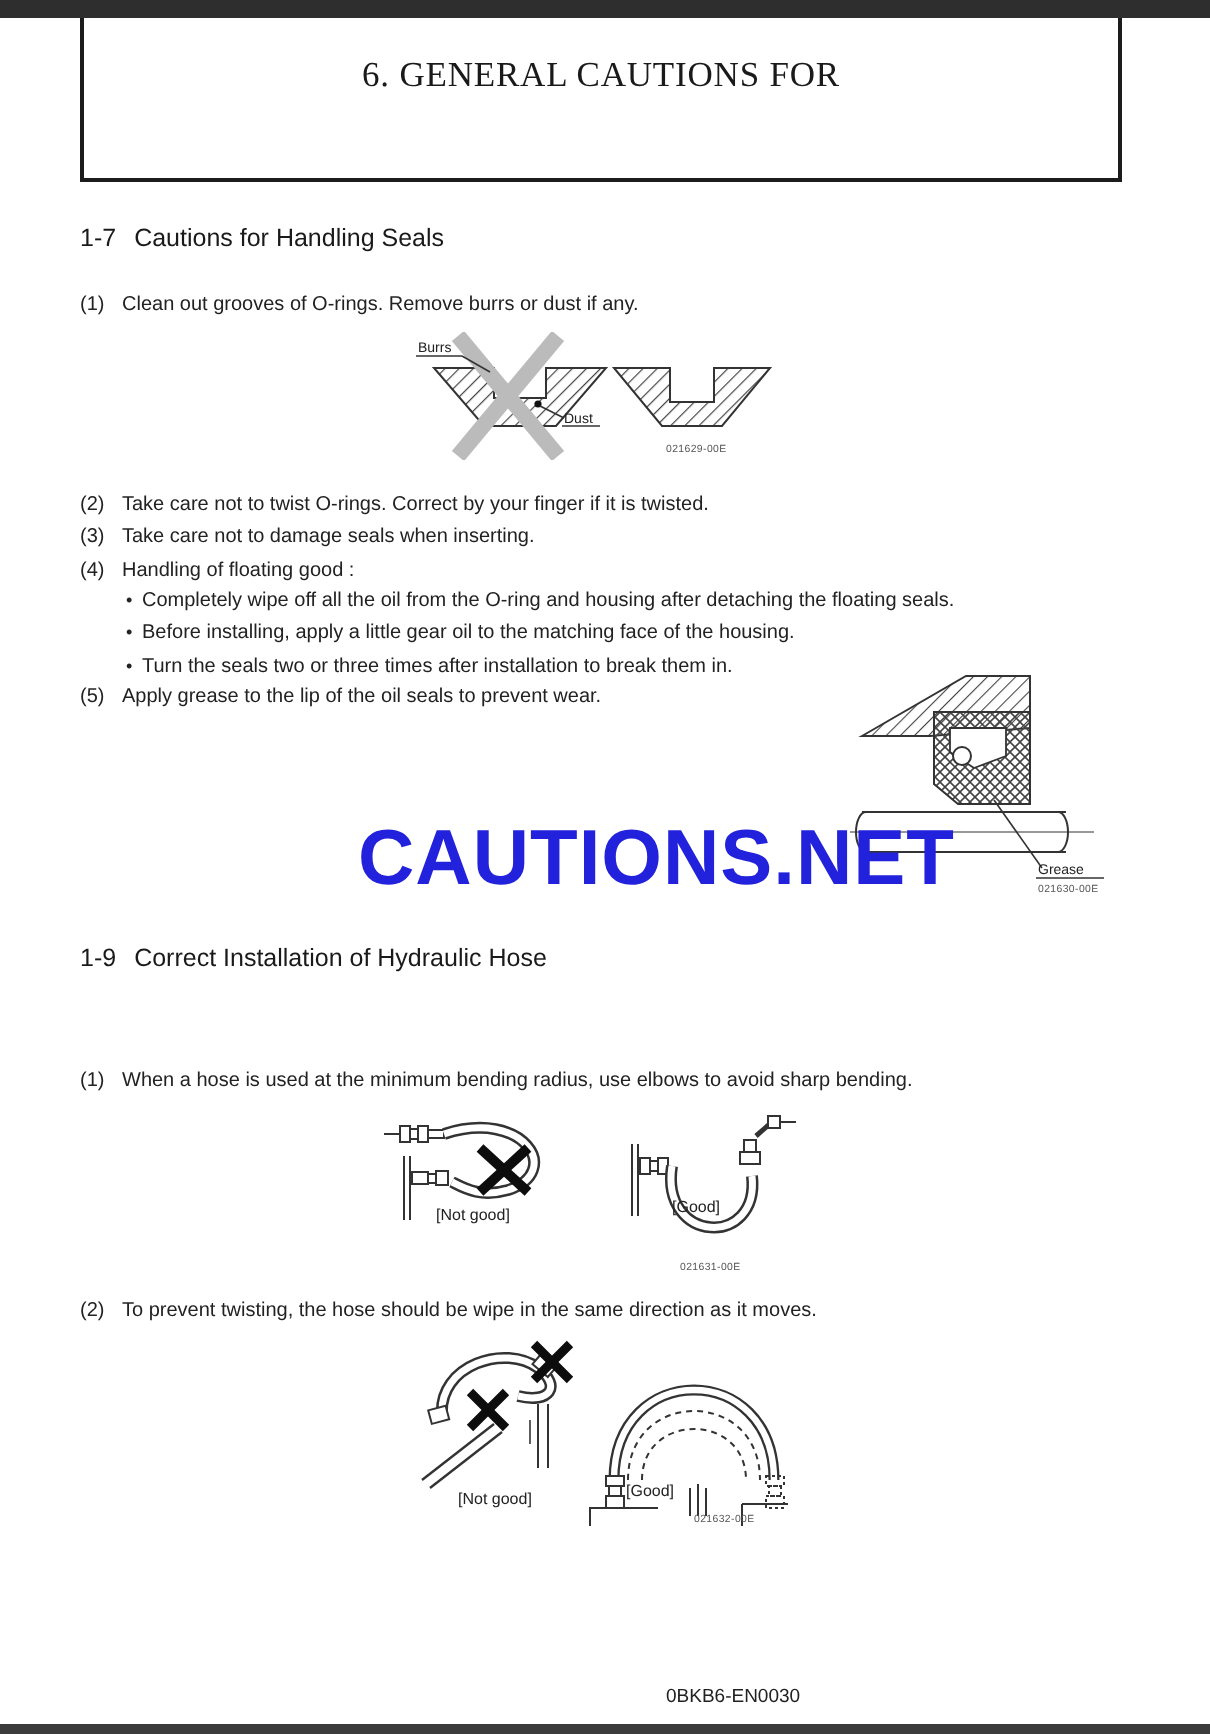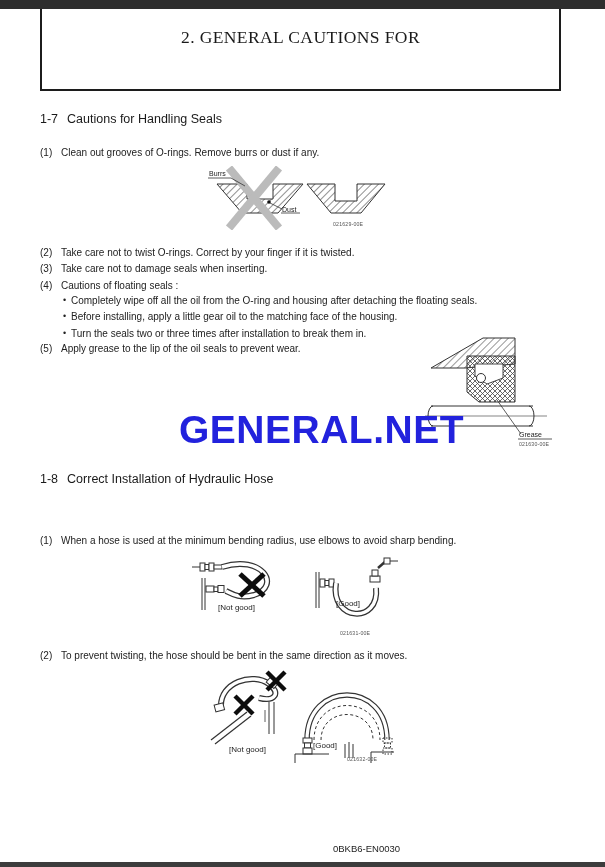--- a/index.html
+++ b/index.html
@@ -47,21 +47,21 @@
   svg .cap{fill:#555;letter-spacing:0.2px;}
 </style>
 </head>
 <body>
 
 <div class="page">
 
   <div class="top-bar"></div>
 
   <div class="title-box">
-    <span class="line">2. GENERAL CAUTIONS FOR</span>
+    <span class="line">6. GENERAL CAUTIONS FOR</span>
   </div>
 
   <div class="h2" style="top:112px">
     <span class="h-num">1-7</span><span>Cautions for Handling Seals</span>
   </div>
 
   <div class="item wide" style="top:146px">
     <span class="num">(1)</span>
     <span>Clean out grooves of O-rings. Remove burrs or dust if any.</span>
   </div>
@@ -93,21 +93,21 @@
   <div class="item narrow" style="top:246px">
     <span class="num">(2)</span>
     <span>Take care not to twist O-rings. Correct by your finger if it is twisted.</span>
   </div>
   <div class="item narrow" style="top:262px">
     <span class="num">(3)</span>
     <span>Take care not to damage seals when inserting.</span>
   </div>
   <div class="item narrow" style="top:279px">
     <span class="num">(4)</span>
-    <span>Cautions of floating seals :</span>
+    <span>Handling of floating good :</span>
   </div>
 
   <div class="bullet" style="top:294px;width:460px">
     <span class="bdot">•</span>
     <span>Completely wipe off all the oil from the O-ring and housing after detaching the floating seals.</span>
   </div>
   <div class="bullet" style="top:310px;width:460px">
     <span class="bdot">•</span>
     <span>Before installing, apply a little gear oil to the matching face of the housing.</span>
   </div>
@@ -143,24 +143,24 @@
         <path d="M 104,70 A 5,10 0 0 1 104,90" fill="none" stroke="#333" stroke-width="1"></path>
         <line x1="0" y1="80" x2="122" y2="80" stroke="#333" stroke-width="0.6"></line>
       </g>
       <line x1="72" y1="64" x2="96" y2="98" stroke="#333" stroke-width="0.8"></line>
       <line x1="93" y1="103" x2="127" y2="103" stroke="#333" stroke-width="0.8"></line>
       <text x="94" y="101" font-size="7">Grease</text>
       <text x="94" y="110" font-size="5.2" class="cap">021630-00E</text>
     </svg>
   </div>
 
-  <div class="watermark">GENERAL.NET</div>
+  <div class="watermark">CAUTIONS.NET</div>
 
   <div class="h2" style="top:472px">
-    <span class="h-num">1-8</span><span>Correct Installation of Hydraulic Hose</span>
+    <span class="h-num">1-9</span><span>Correct Installation of Hydraulic Hose</span>
   </div>
 
 
   <div class="item wide" style="top:534px">
     <span class="num">(1)</span>
     <span>When a hose is used at the minimum bending radius, use elbows to avoid sharp bending.</span>
   </div>
 
   <div class="fig" style="left:190px;top:552px">
     <svg width="210" height="88" viewBox="0 0 210 88">
@@ -197,21 +197,21 @@
         <rect x="194" y="6" width="6" height="6" fill="#fff" stroke="#333" stroke-width="1"></rect>
         <line x1="200" y1="9" x2="208" y2="9" stroke="#333" stroke-width="1"></line>
         <text x="146" y="54" font-size="8">[Good]</text>
       </g>
       <text x="150" y="83" font-size="5.2" class="cap">021631-00E</text>
     </svg>
   </div>
 
   <div class="item wide" style="top:649px">
     <span class="num">(2)</span>
-    <span>To prevent twisting, the hose should be bent in the same direction as it moves.</span>
+    <span>To prevent twisting, the hose should be wipe in the same direction as it moves.</span>
   </div>
 
   <div class="fig" style="left:195px;top:668px">
     <svg width="200" height="95" viewBox="0 0 200 95">
       <g>
         <path d="M 26,40 C 24,14 58,4 74,16 C 86,25 80,34 64,30" fill="none" stroke="#333" stroke-width="6"></path>
         <path d="M 26,40 C 24,14 58,4 74,16 C 86,25 80,34 64,30" fill="none" stroke="#fff" stroke-width="3.5"></path>
         <rect x="20" y="36" width="9" height="7" fill="#fff" stroke="#333" stroke-width="1" transform="rotate(-15 24 40)"></rect>
         <rect x="72" y="12" width="10" height="6" fill="#fff" stroke="#333" stroke-width="1" transform="rotate(40 77 15)"></rect>
         <g>

